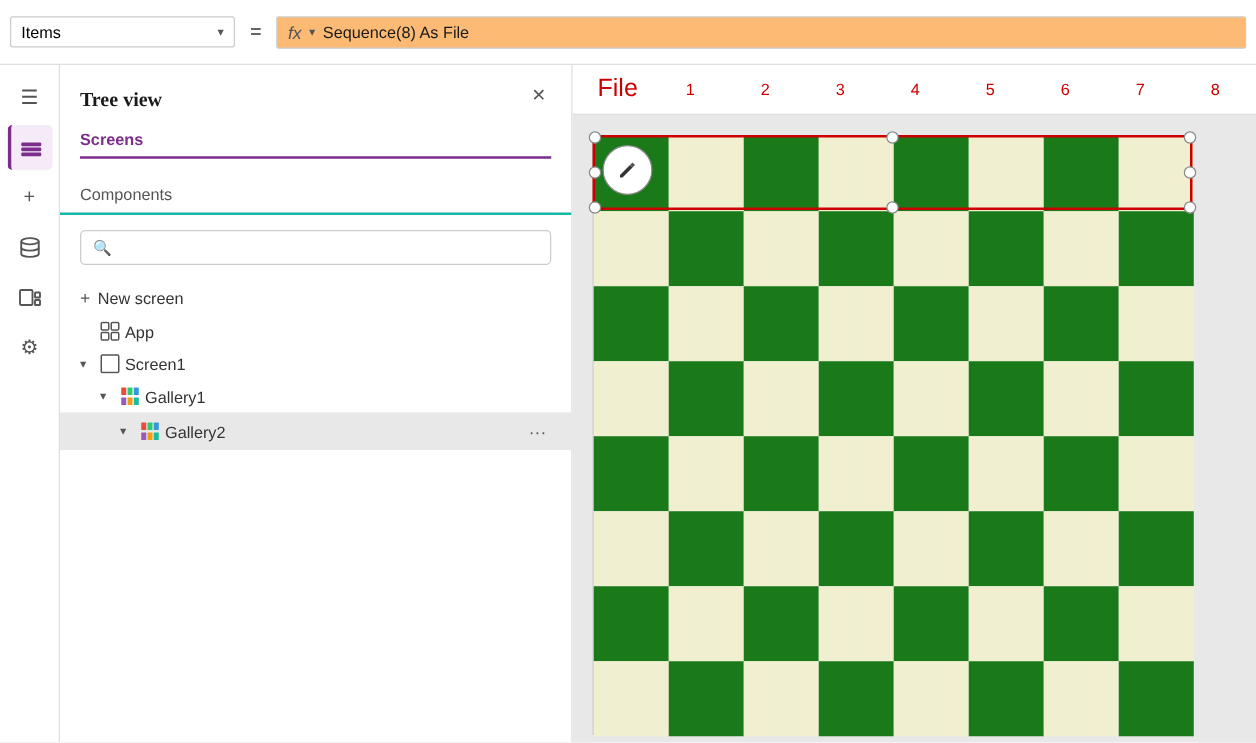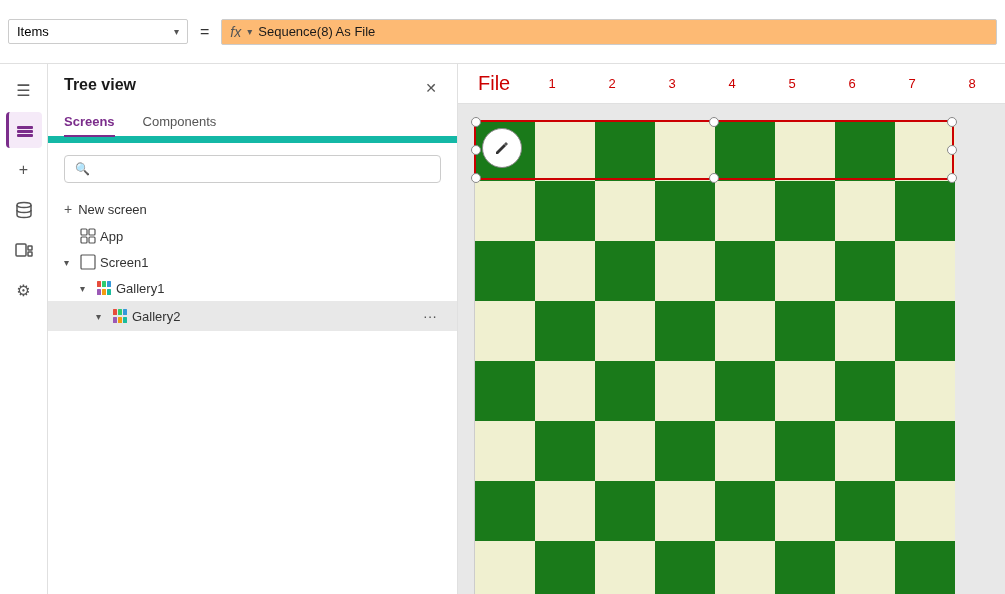--- a/index.html
+++ b/index.html
@@ -1,20 +1,20 @@
 <!DOCTYPE html>
 <html><head>
   <meta charset="utf-8">
   <style>
     * { box-sizing: border-box; margin: 0; padding: 0; }
     body { font-family: 'Segoe UI', sans-serif; font-size: 13px; background: #f3f3f3; display: flex; flex-direction: column; height: 594px; width: 1005px; overflow: hidden; }
 
     
     .top-bar {
-      display: flex; align-items: center; height: 64px; background: #fff;
+      display: flex; align-items: center; height: 52px; background: #fff;
       border-bottom: 1px solid #e0e0e0; padding: 0 8px; gap: 8px; flex-shrink: 0;
     }
     .items-dropdown {
       display: flex; align-items: center; border: 1px solid #ccc; border-radius: 2px;
       padding: 4px 8px; background: #fff; gap: 6px; min-width: 180px; cursor: pointer;
     }
     .items-dropdown-label { flex: 1; font-size: 13px; }
     .chevron-down { font-size: 10px; color: #555; }
     .equals-sign { font-size: 16px; color: #333; padding: 0 4px; }
     .formula-bar {
@@ -41,28 +41,29 @@
     }
     .sidebar-icon-btn.active { border-left: 3px solid #7B2D8B; color: #7B2D8B; background: #f5eaf8; }
     .sidebar-icon-btn.add { color: #555; }
 
     
     .tree-panel {
       width: 410px; background: #fff; border-right: 1px solid #e0e0e0;
       display: flex; flex-direction: column; flex-shrink: 0;
     }
     .tree-header {
-      display: flex; align-items: flex-start; justify-content: space-between;
+      display: flex; align-items: flex-end; justify-content: space-between;
       padding: 12px 16px 8px 16px;
+      font-family: Liberation Serif, serif;
     }
     .tree-title { font-size: 16px; font-weight: 600; color: #1a1a1a; }
     .close-btn { cursor: pointer; color: #555; font-size: 14px; padding: 4px; }
 
     .tree-tabs {
-      display: flex; padding: 0 16px; border-bottom: 7px solid #14b8a6; gap: 28px;
+      display: flex; padding: 0 16px; border-bottom: 2px solid #14b8a6; gap: 16px; flex-direction: column;
     }
     .tree-tab {
       padding: 6px 0; font-size: 13px; cursor: pointer; color: #555;
       border-bottom: 2px solid transparent; margin-bottom: -1px;
     }
     .tree-tab.active { color: #7B2D8B; border-bottom-color: #7B2D8B; font-weight: 600; }
 
     .search-bar {
       margin: 12px 16px; display: flex; align-items: center;
       border: 1px solid #ccc; border-radius: 4px; padding: 6px 10px; gap: 6px; background: #fff;

